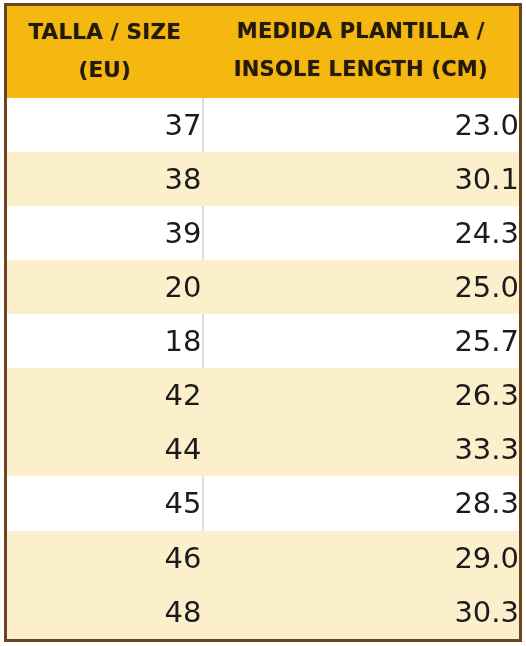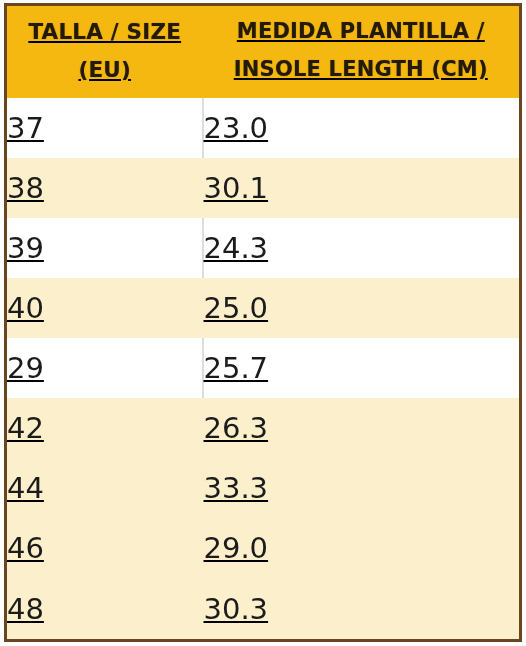--- a/index.html
+++ b/index.html
@@ -15,21 +15,20 @@
     font-family: "DejaVu Sans", "Liberation Sans", sans-serif;
   }
 
   
   .chart-frame {
     box-sizing: border-box;
     width: 526px;
     height: 646px;
     padding: 3px 4px 4px 4px;
     background: #ffffff;
-    text-decoration: underline;
   }
 
   .size-table {
     box-sizing: border-box;
     width: 100%;
     height: 100%;
     border: 3px solid #6b4420;
     border-collapse: collapse;
     table-layout: fixed;
     background: #ffffff;
@@ -57,21 +56,21 @@
   }
   .header-line.second {
     margin-top: 10px;
   }
   th.col-size .header-line { font-size: 21.5px; }
   th.col-insole .header-line { font-size: 21px; }
 
   
   .size-table tbody td {
     height: 47px;
-    text-align: left;
+    text-align: right;
     vertical-align: middle;
     font-size: 29px;
     color: #1b1b1b;
     border: none;
     padding: 0;
     font-family: "DejaVu Sans", "Liberation Sans", sans-serif;
   }
   .size-table tbody tr.row-odd  td { background: #ffffff; }
   .size-table tbody tr.row-even td { background: #fcefcc; }
 
@@ -115,34 +114,38 @@
         </tr>
         <tr class="row-even">
           <td class="cell-size">38</td>
           <td class="cell-insole">30.1</td>
         </tr>
         <tr class="row-odd">
           <td class="cell-size">39</td>
           <td class="cell-insole">24.3</td>
         </tr>
         <tr class="row-even">
-          <td class="cell-size">40</td>
+          <td class="cell-size">20</td>
           <td class="cell-insole">25.0</td>
         </tr>
         <tr class="row-odd">
-          <td class="cell-size">29</td>
+          <td class="cell-size">18</td>
           <td class="cell-insole">25.7</td>
         </tr>
         <tr class="row-even">
           <td class="cell-size">42</td>
           <td class="cell-insole">26.3</td>
         </tr>
         <tr class="row-even">
           <td class="cell-size">44</td>
           <td class="cell-insole">33.3</td>
+        </tr>
+        <tr class="row-odd">
+          <td class="cell-size">45</td>
+          <td class="cell-insole">28.3</td>
         </tr>
         <tr class="row-even">
           <td class="cell-size">46</td>
           <td class="cell-insole">29.0</td>
         </tr>
         <tr class="row-even">
           <td class="cell-size">48</td>
           <td class="cell-insole">30.3</td>
         </tr>
       </tbody>

